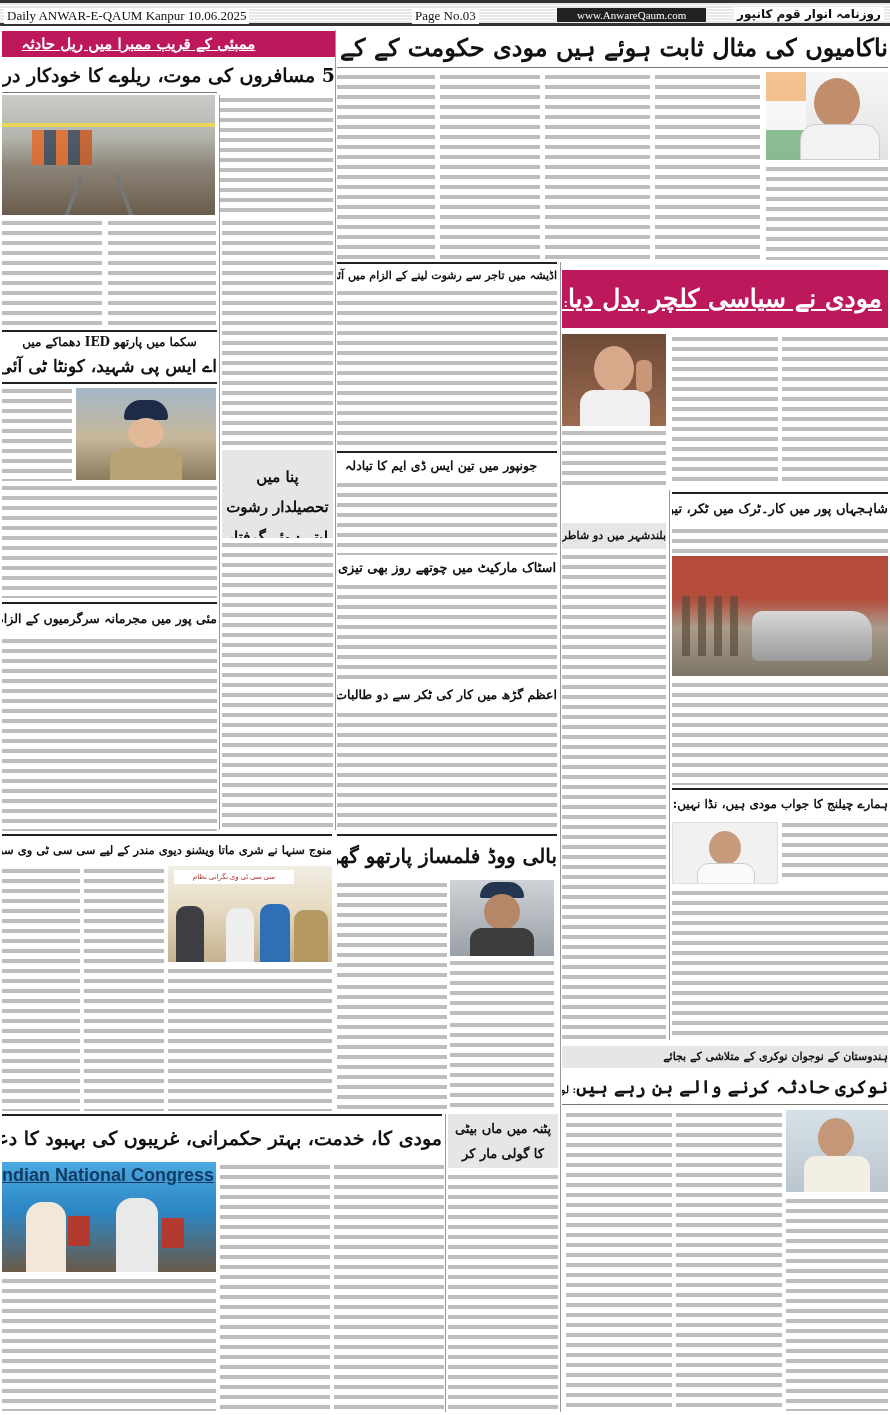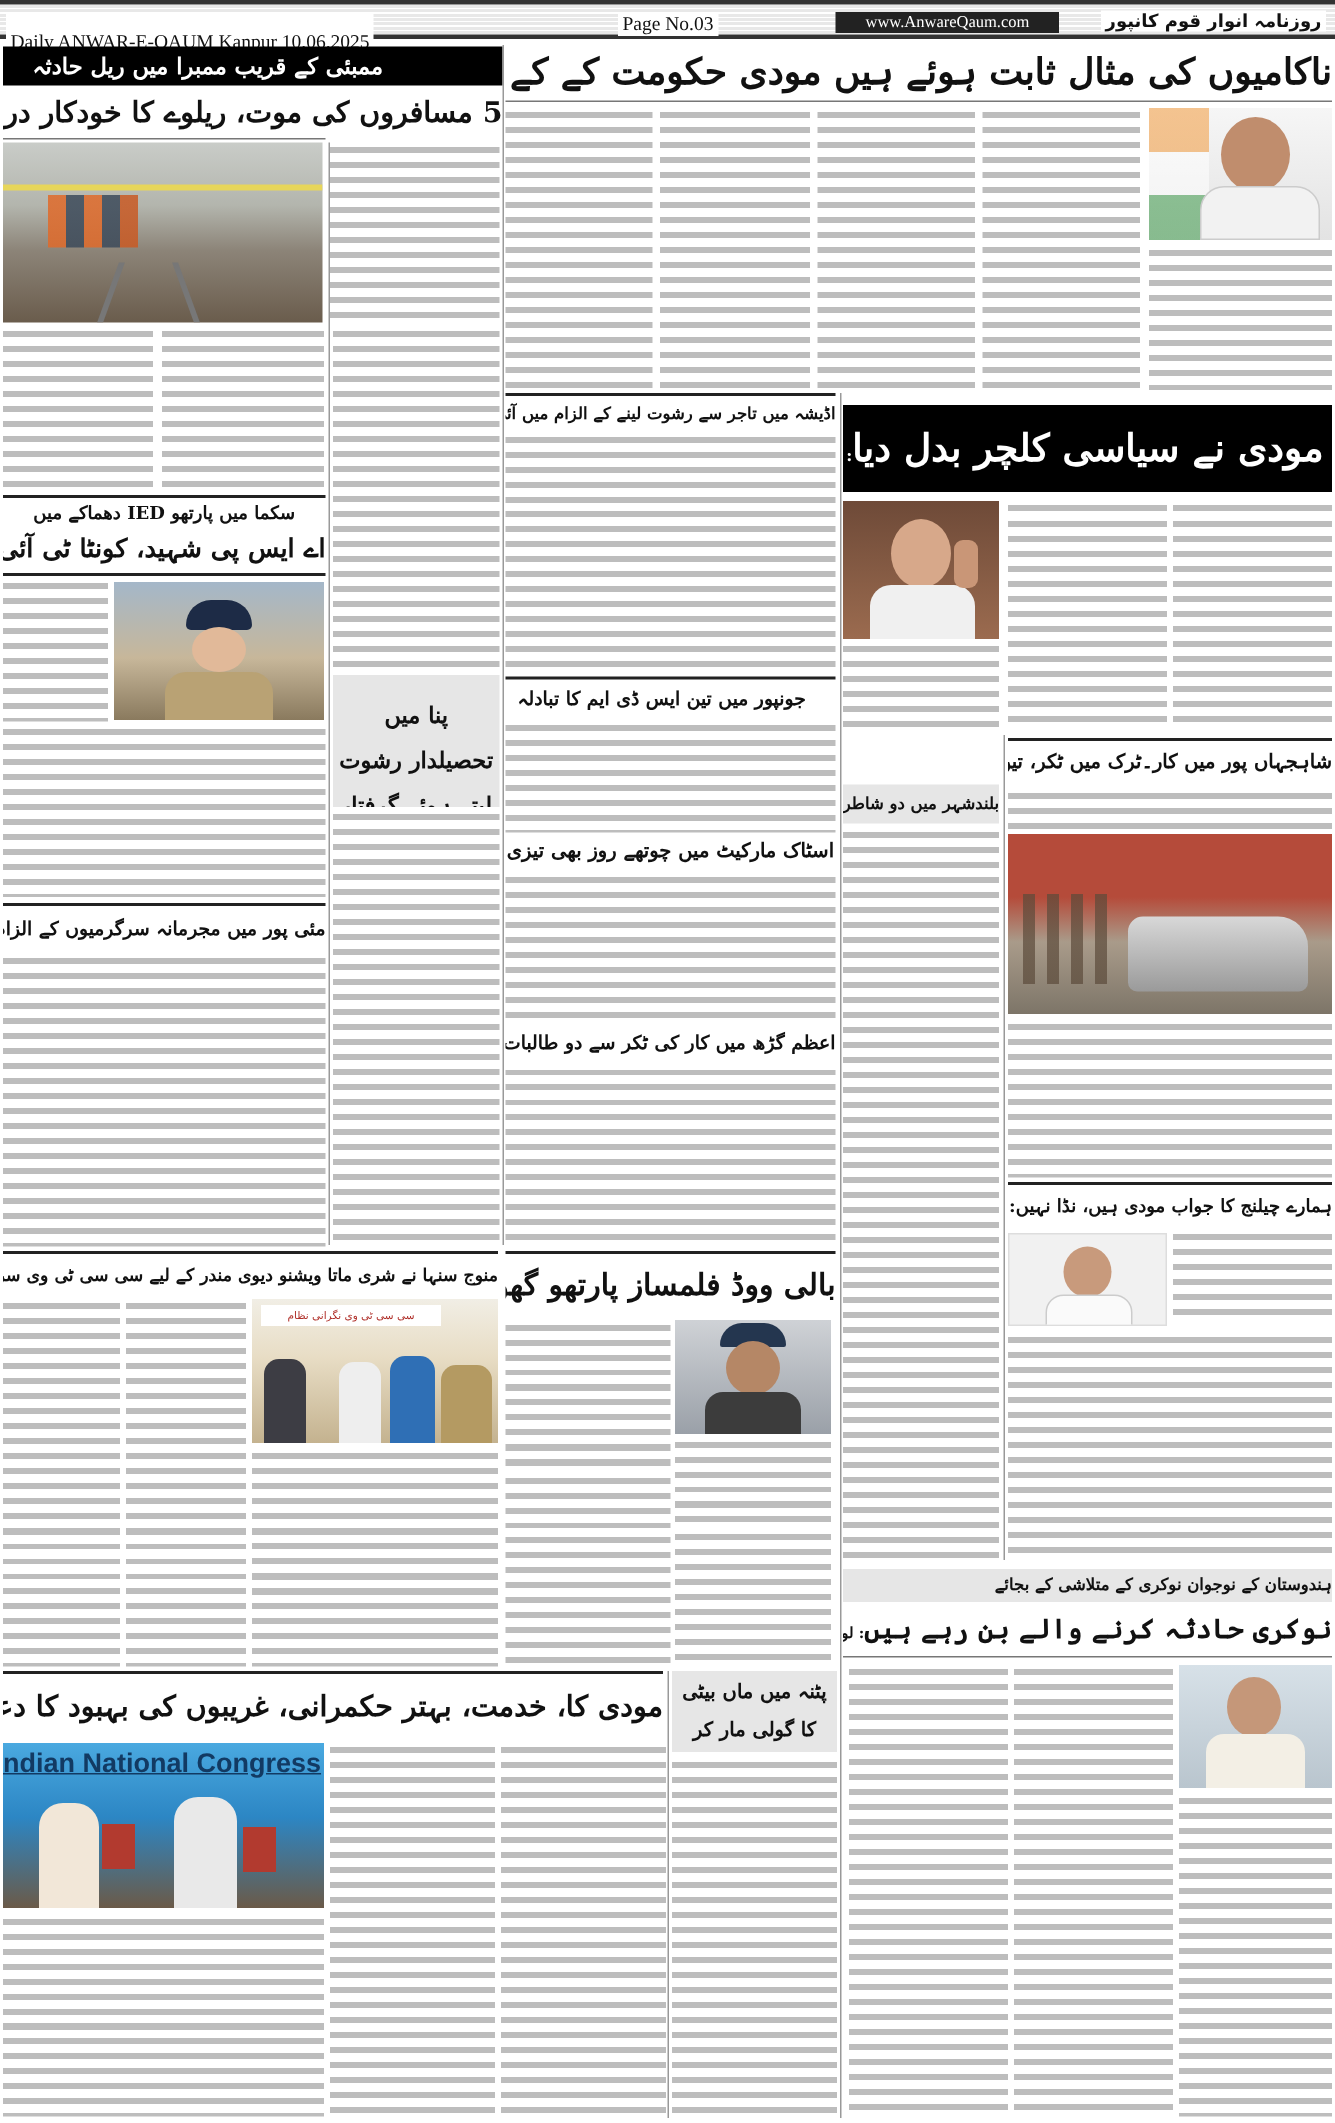--- a/index.html
+++ b/index.html
@@ -1,25 +1,25 @@
 <!DOCTYPE html>
 <html><head>
 <meta charset="utf-8">
 <style>
   * { box-sizing: border-box; margin: 0; padding: 0; }
   body { width: 890px; height: 1415px; background: #fff; font-family: "DejaVu Sans", sans-serif; color: #111; overflow: hidden; position: relative; }
   .abs { position: absolute; }
   .masthead { left: 0; top: 0; width: 890px; height: 26px; border-top: 3px solid #333; border-bottom: 3px solid #333;
     background: repeating-linear-gradient(0deg, #e8e8e8 0, #e8e8e8 2px, #fff 2px, #fff 3px); }
-  .mh-left { left: 4px; top: 5px; font-family: "Liberation Serif", serif; font-size: 13px; background: #fff; padding: 12px 3px; }
+  .mh-left { left: 4px; top: 5px; font-family: "Liberation Serif", serif; font-size: 13px; background: #fff; padding: 0 3px; }
   .mh-page { left: 412px; top: 5px; font-family: "Liberation Serif", serif; font-size: 13px; background: #fff; padding: 0 3px; }
   .mh-url { left: 557px; top: 5px; font-family: "Liberation Serif", serif; font-size: 11px; background: #222; color: #fff; padding: 1px 20px; }
   .mh-logo { right: 6px; top: 4px; font-size: 12px; font-weight: bold; background: #fff; padding: 0 3px; direction: rtl; }
   .hl { direction: rtl; font-family: "DejaVu Serif", serif; font-weight: bold; white-space: nowrap; overflow: hidden; text-align: right; }
-  .hl-black { background: #000000; color: #fff; }
+  .hl-black { background: #be185d; color: #fff; text-decoration: underline; }
   .hl-gray { background: #e6e6e6; }
   .rule { height: 2px; background: #222; }
   .thin { height: 1px; background: #777; }
   .vrule { width: 1px; background: #999; }
   .txt { direction: rtl; font-size: 6.5px; line-height: 10px; color: #333; overflow: hidden; text-align: justify;
     background: repeating-linear-gradient(180deg, transparent 0, transparent 3px, #bdbdbd 3px, #bdbdbd 7px, transparent 7px, transparent 10px); }
   .photo { overflow: hidden; }
 </style>
 </head>
 <body>
@@ -126,21 +126,21 @@
 </div>
 <div class="abs txt" style="left:782px;top:820px;width:106px;height:60px;"></div>
 <div class="abs photo" style="left:672px;top:822px;width:106px;height:62px;background:#f1f1f1;border:1px solid #ddd;">
   <div class="abs" style="left:36px;top:8px;width:32px;height:34px;background:#c89a7c;border-radius:50%;"></div>
   <div class="abs" style="left:24px;top:40px;width:58px;height:22px;background:#fafafa;border:1px solid #ccc;border-radius:12px 12px 0 0;"></div>
 </div>
 <div class="abs txt" style="left:672px;top:888px;width:216px;height:150px;"></div>
 
 <div class="abs rule" style="left:2px;top:834px;width:330px;"></div>
 <div class="abs hl" style="left:2px;top:838px;width:330px;height:24px;font-size:11.5px;line-height:24px;">منوج سنہا نے شری ماتا ویشنو دیوی مندر کے لیے سی سی ٹی وی سرویلنس سسٹم کا افتتاح کیا</div>
-<div class="abs photo" style="left:168px;top:866px;width:164px;height:96px;background:linear-gradient(180deg,#f1eee5 0%,#e8ddc5 40%,#c4b28f 100%);">
+<div class="abs photo" style="left:168px;top:866px;width:164px;height:96px;background:linear-gradient(180deg,#f1eee5 0%,#e8ddc5 40%,#c4b28f 100%);font-family:Liberation Serif, serif;">
   <div class="abs" style="left:6px;top:4px;width:120px;height:14px;background:#fff;color:#b0302a;font-size:7px;line-height:14px;text-align:center;direction:rtl;">سی سی ٹی وی نگرانی نظام</div>
   <div class="abs" style="left:8px;top:40px;width:28px;height:56px;background:#3d3d44;border-radius:10px 10px 0 0;"></div>
   <div class="abs" style="left:58px;top:42px;width:28px;height:54px;background:#eeeeee;border-radius:10px 10px 0 0;"></div>
   <div class="abs" style="left:92px;top:38px;width:30px;height:58px;background:#2f6fb5;border-radius:10px 10px 0 0;"></div>
   <div class="abs" style="left:126px;top:44px;width:34px;height:52px;background:#b49a62;border-radius:10px 10px 0 0;"></div>
 </div>
 <div class="abs txt" style="left:2px;top:866px;width:78px;height:245px;"></div>
 <div class="abs txt" style="left:84px;top:866px;width:80px;height:245px;"></div>
 <div class="abs txt" style="left:168px;top:966px;width:164px;height:145px;"></div>
 

